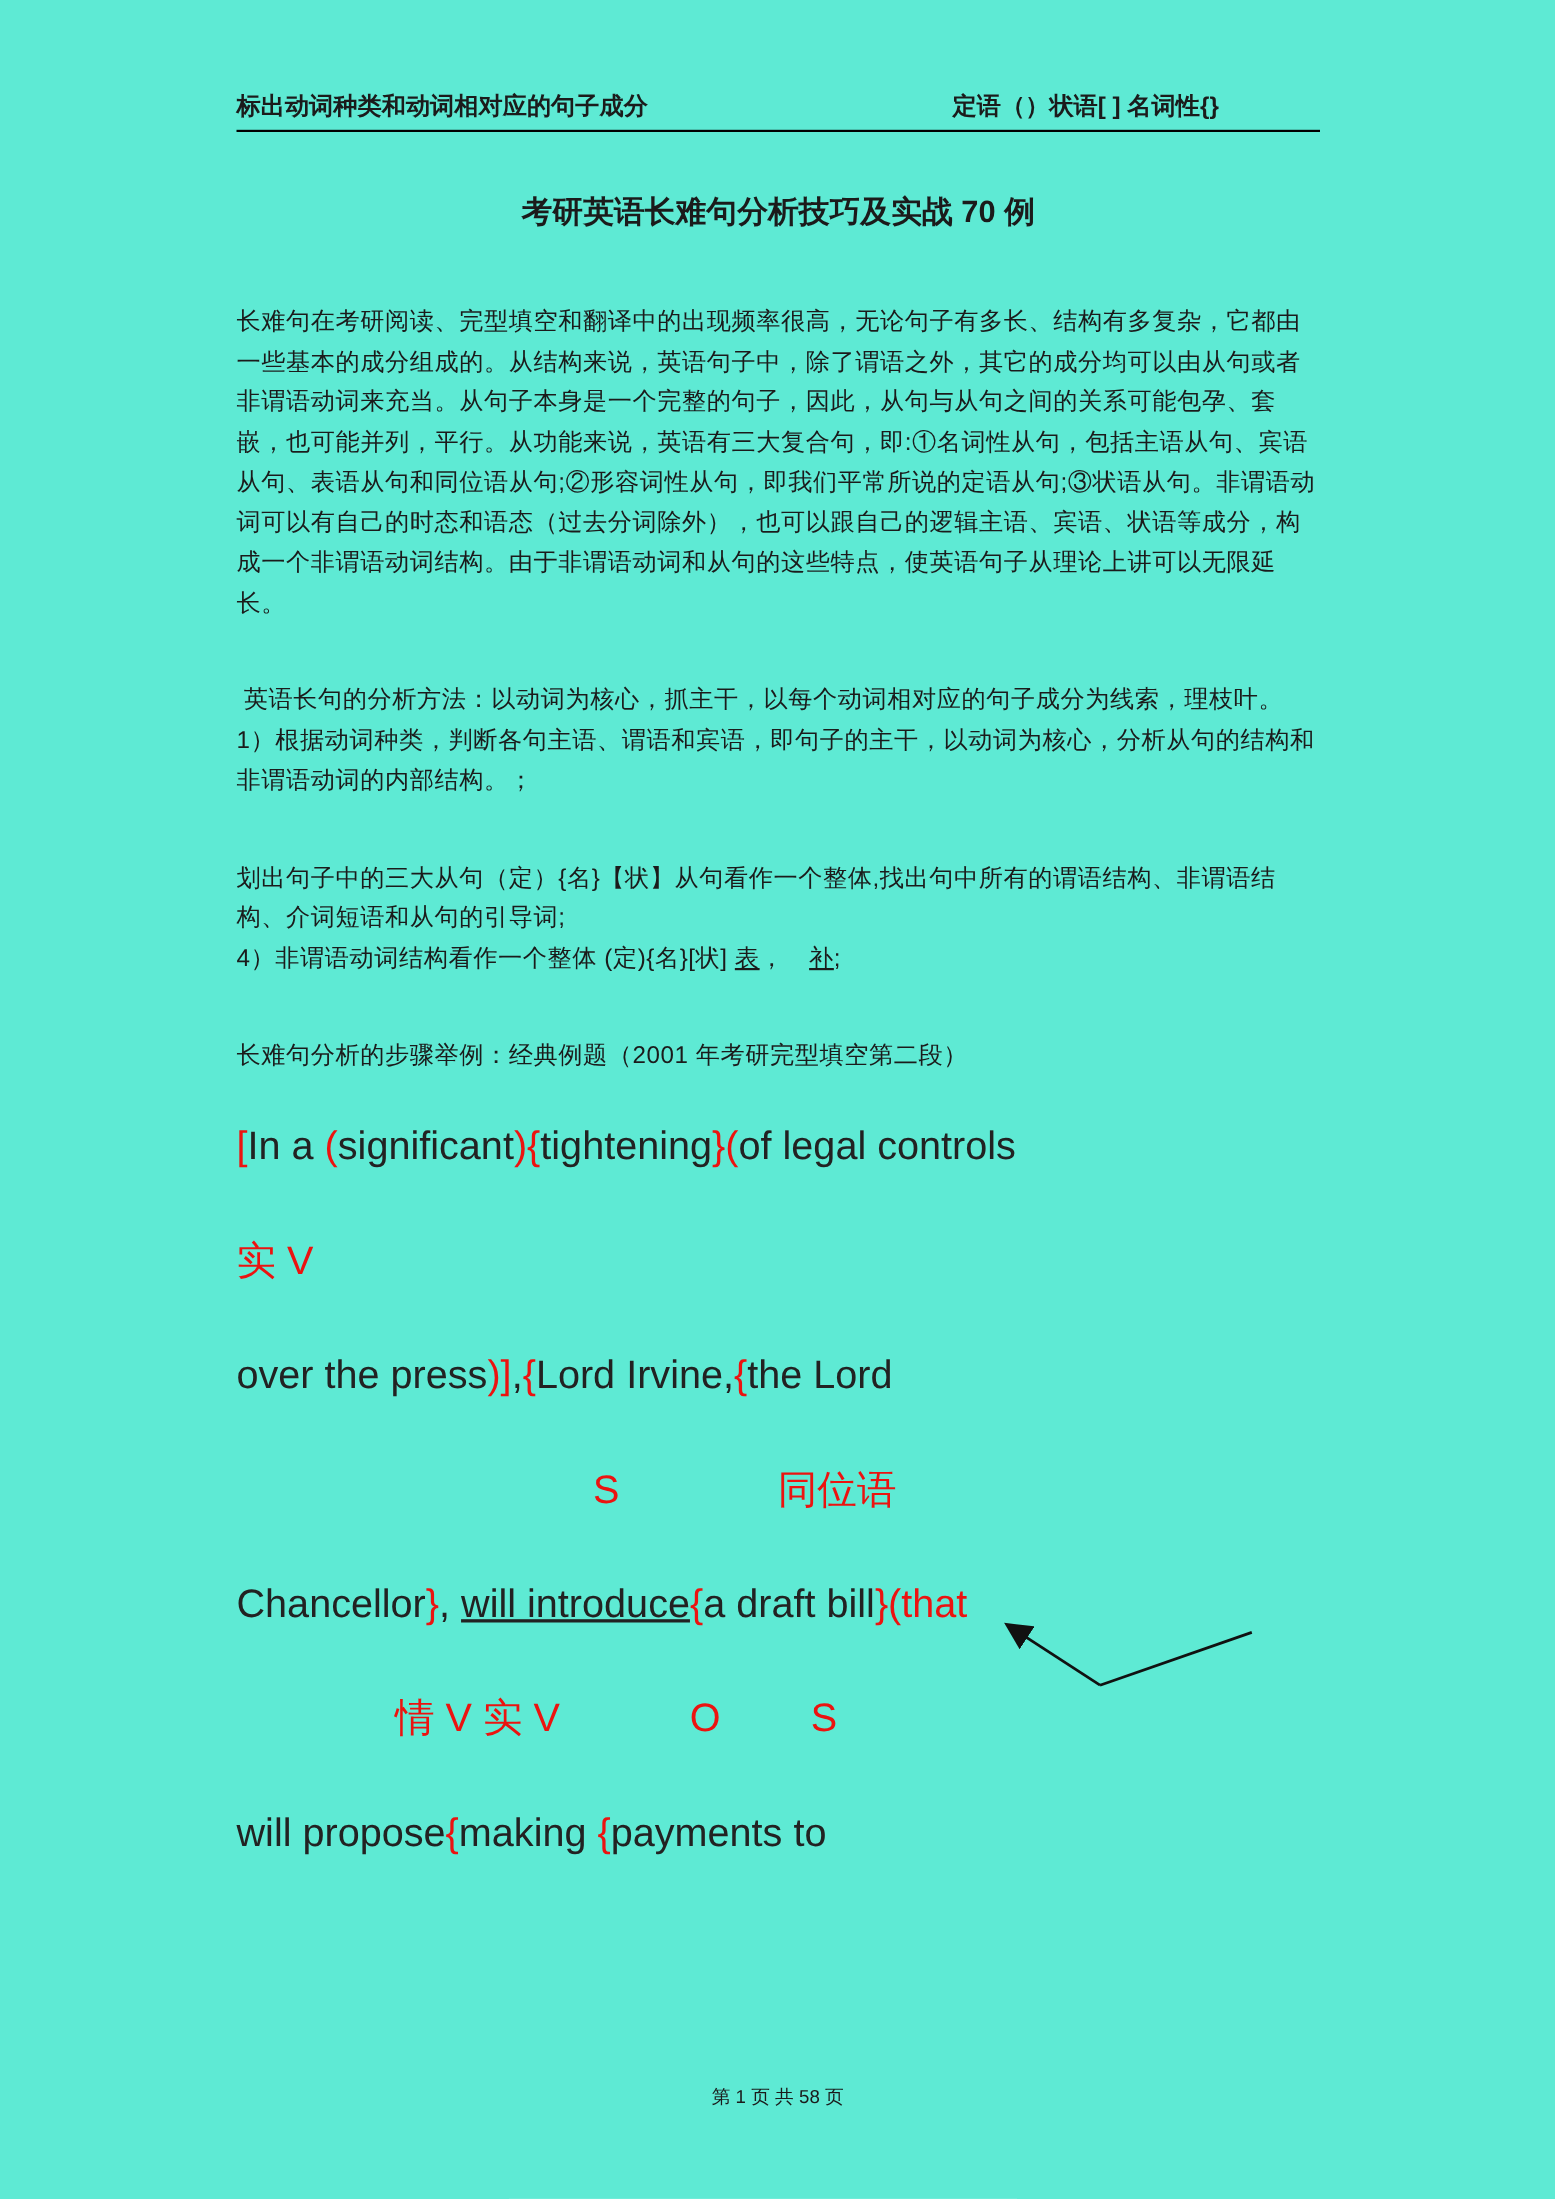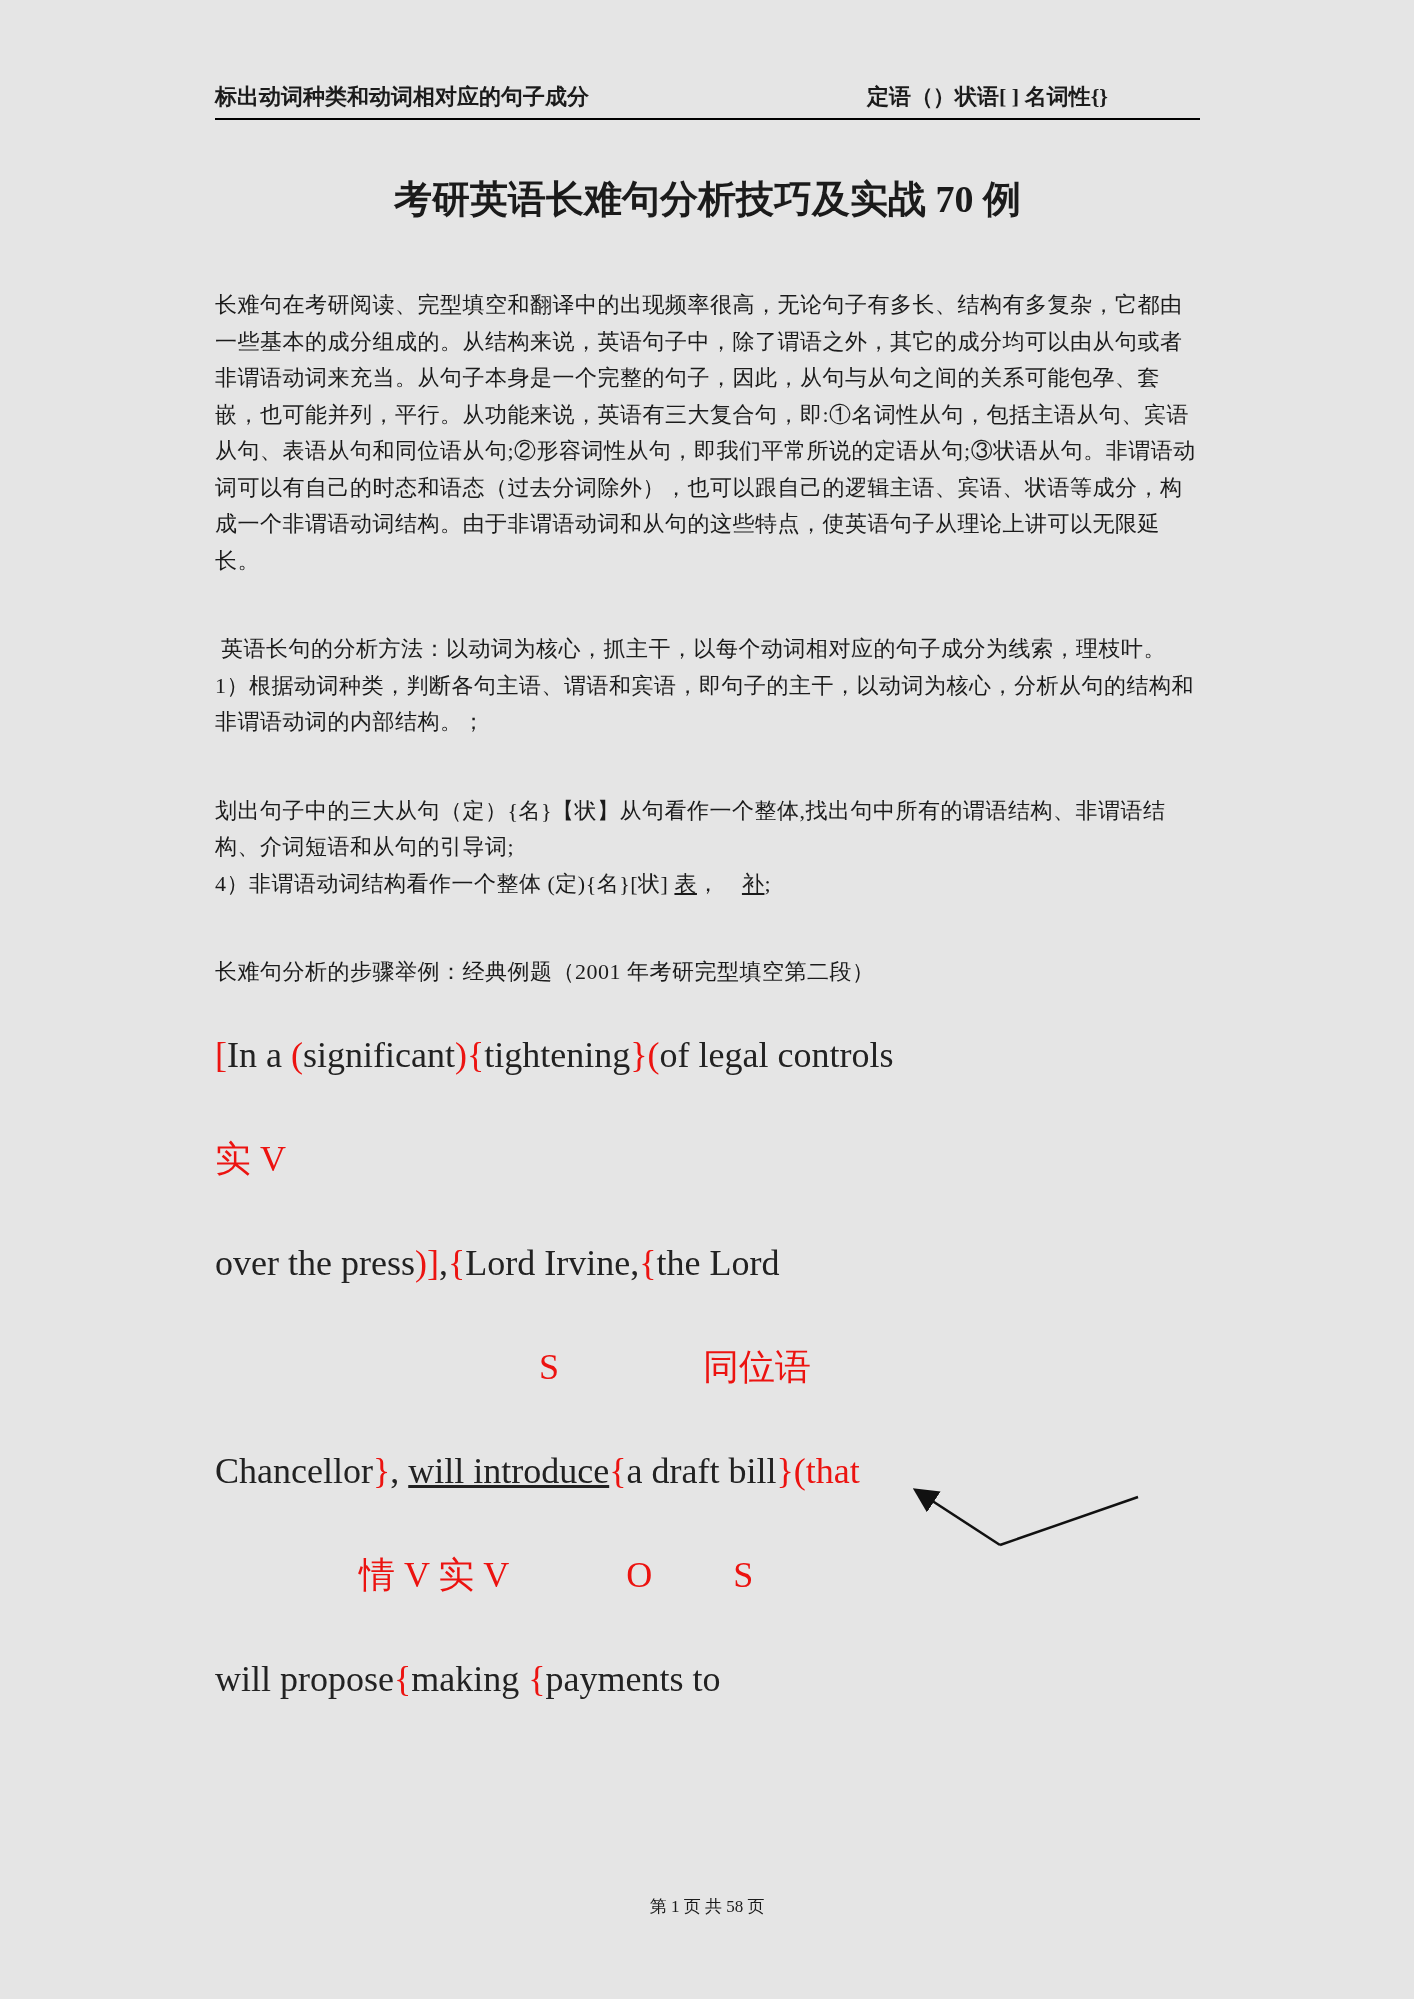--- a/index.html
+++ b/index.html
@@ -3,39 +3,39 @@
 <meta charset="utf-8">
 <style>
   :root{
     --accent-red:#ec1310;
     --text-color:#1b1b1b;
   }
   html,body{margin:0;padding:0;background:#ffffff;}
   .page{
     position:relative;
     width:1414px;height:1999px;
-    background:#e5e5e5;
+    background:#5eead4;
     margin:0 auto;
     overflow:hidden;
-    font-family:Liberation Serif, serif;
+    font-family:Liberation Sans, sans-serif;
     color:var(--text-color);
   }
   .content{position:absolute;left:215px;top:0;width:985px;}
   .doc-header{
     margin-top:82px;
     display:flex;justify-content:space-between;align-items:flex-end;
     border-bottom:2px solid #000;
     padding-bottom:6px;
     font-size:22px;font-weight:bold;
   }
   .hdr-right{margin-right:92px;}
   .title{
     margin:54px 0 0 0;
     text-align:center;
-    font-size:38px;font-weight:bold;
+    font-size:28px;font-weight:bold;
   }
   .para{
     margin:0;
     font-size:22px;
     line-height:36.5px;
     letter-spacing:0.5px;
     white-space:pre-wrap;
     text-align:left;
   }
   .intro{margin-top:62px;}

